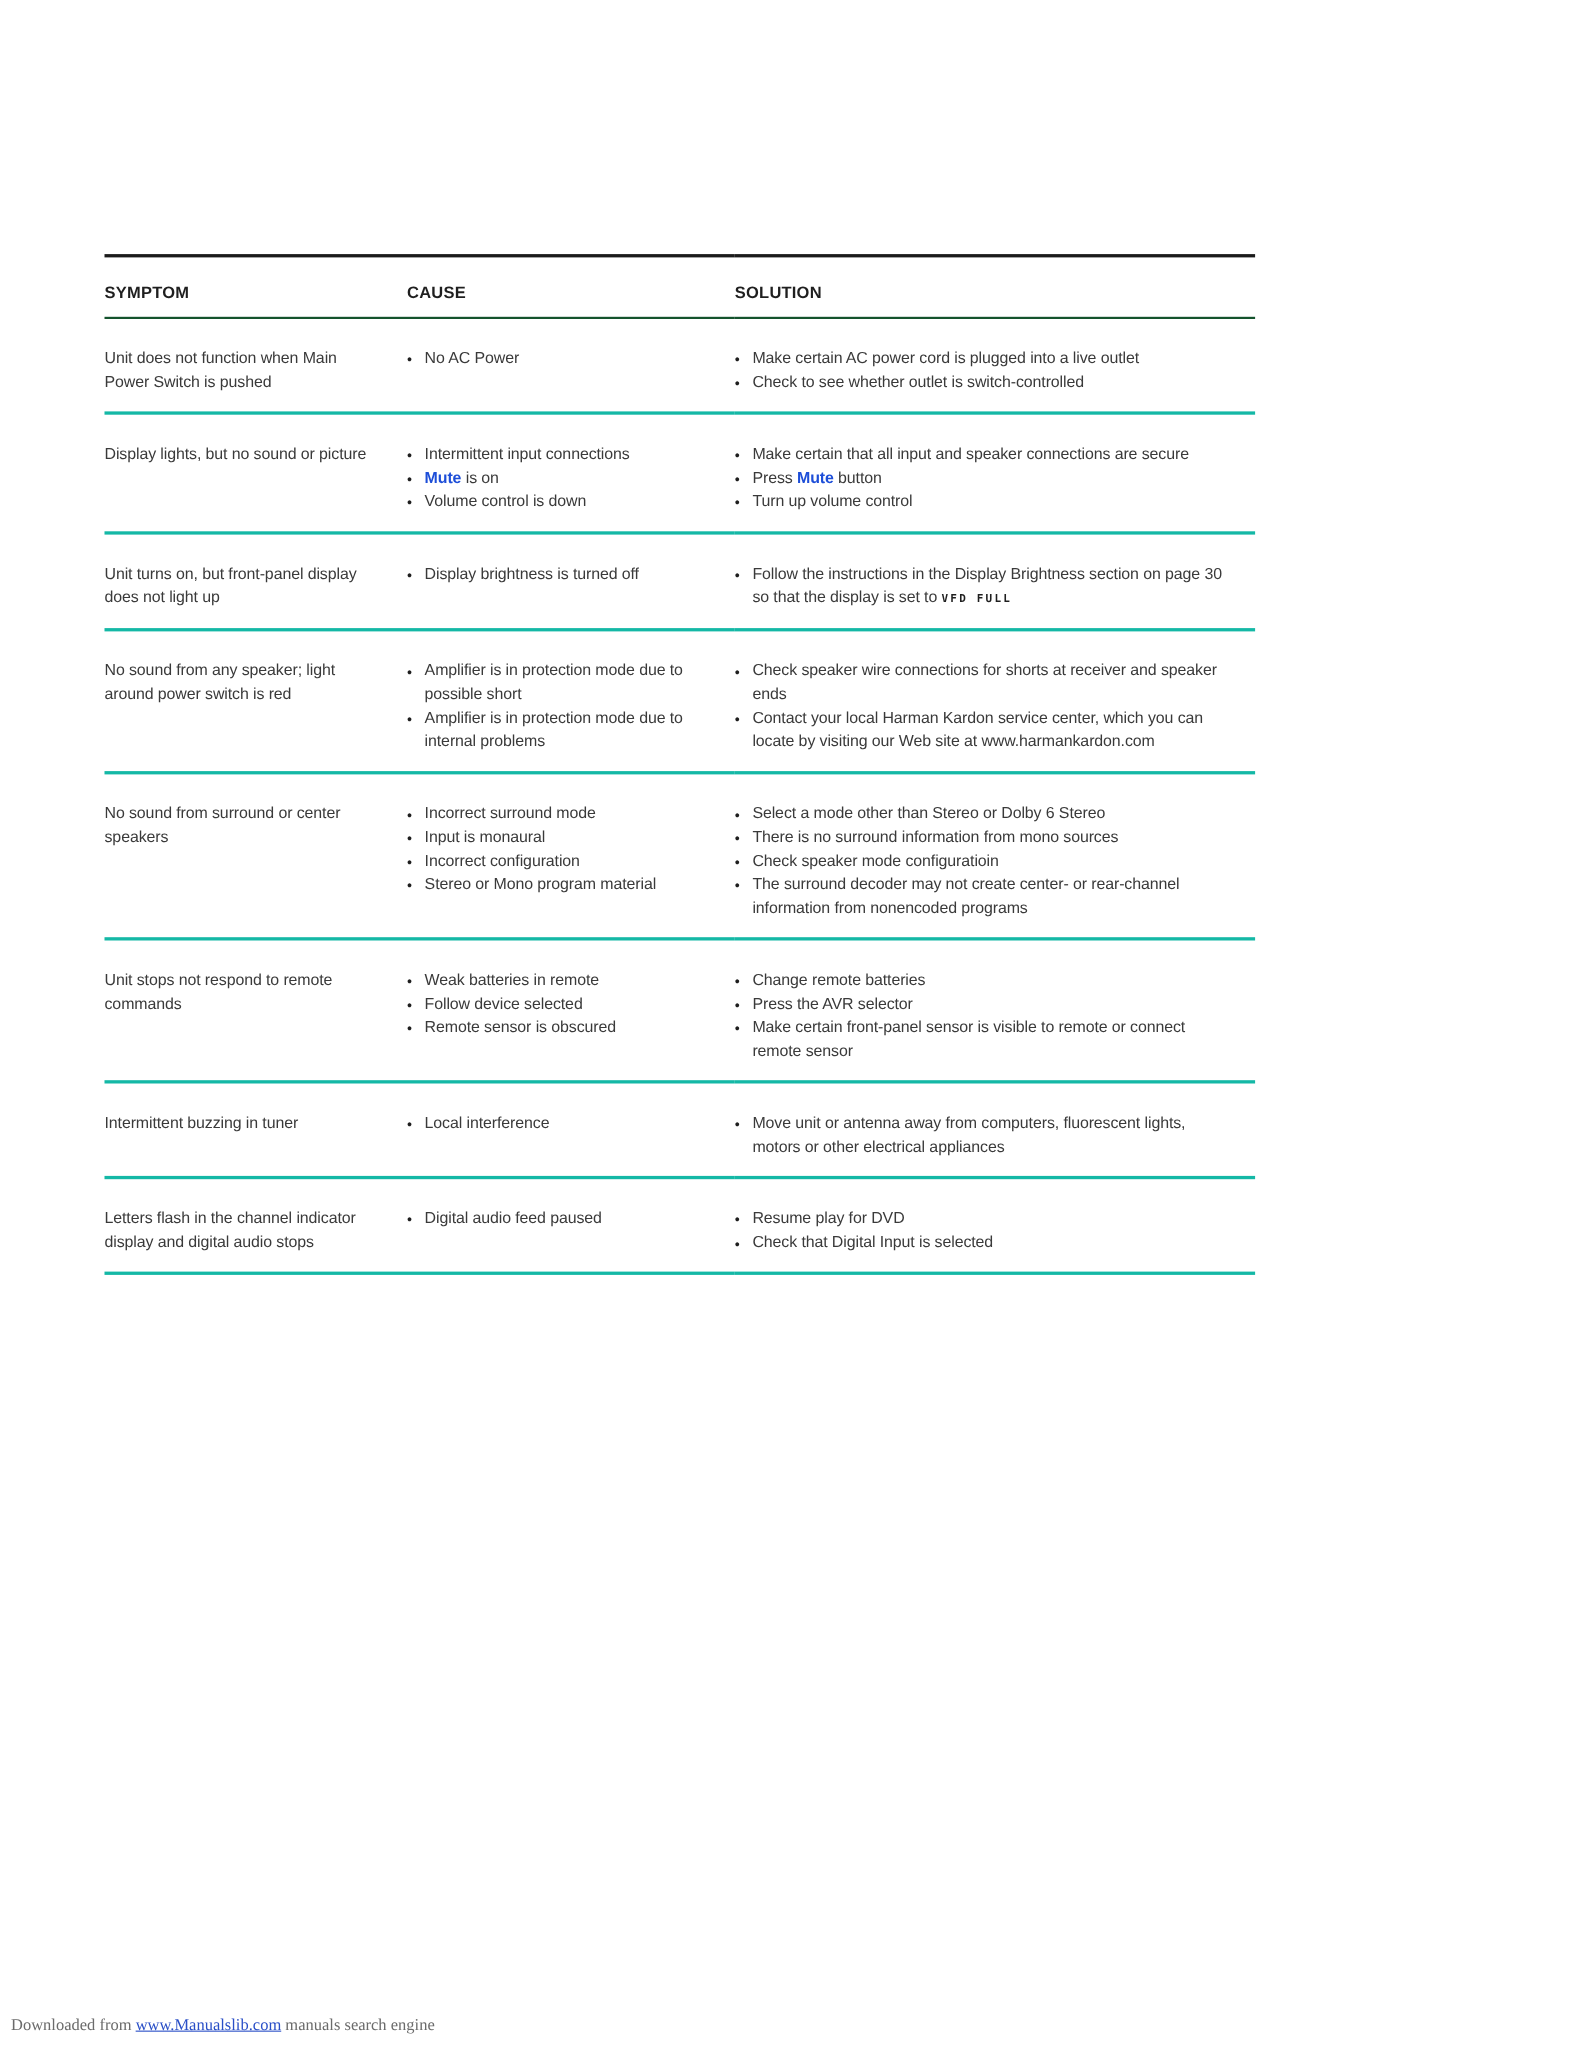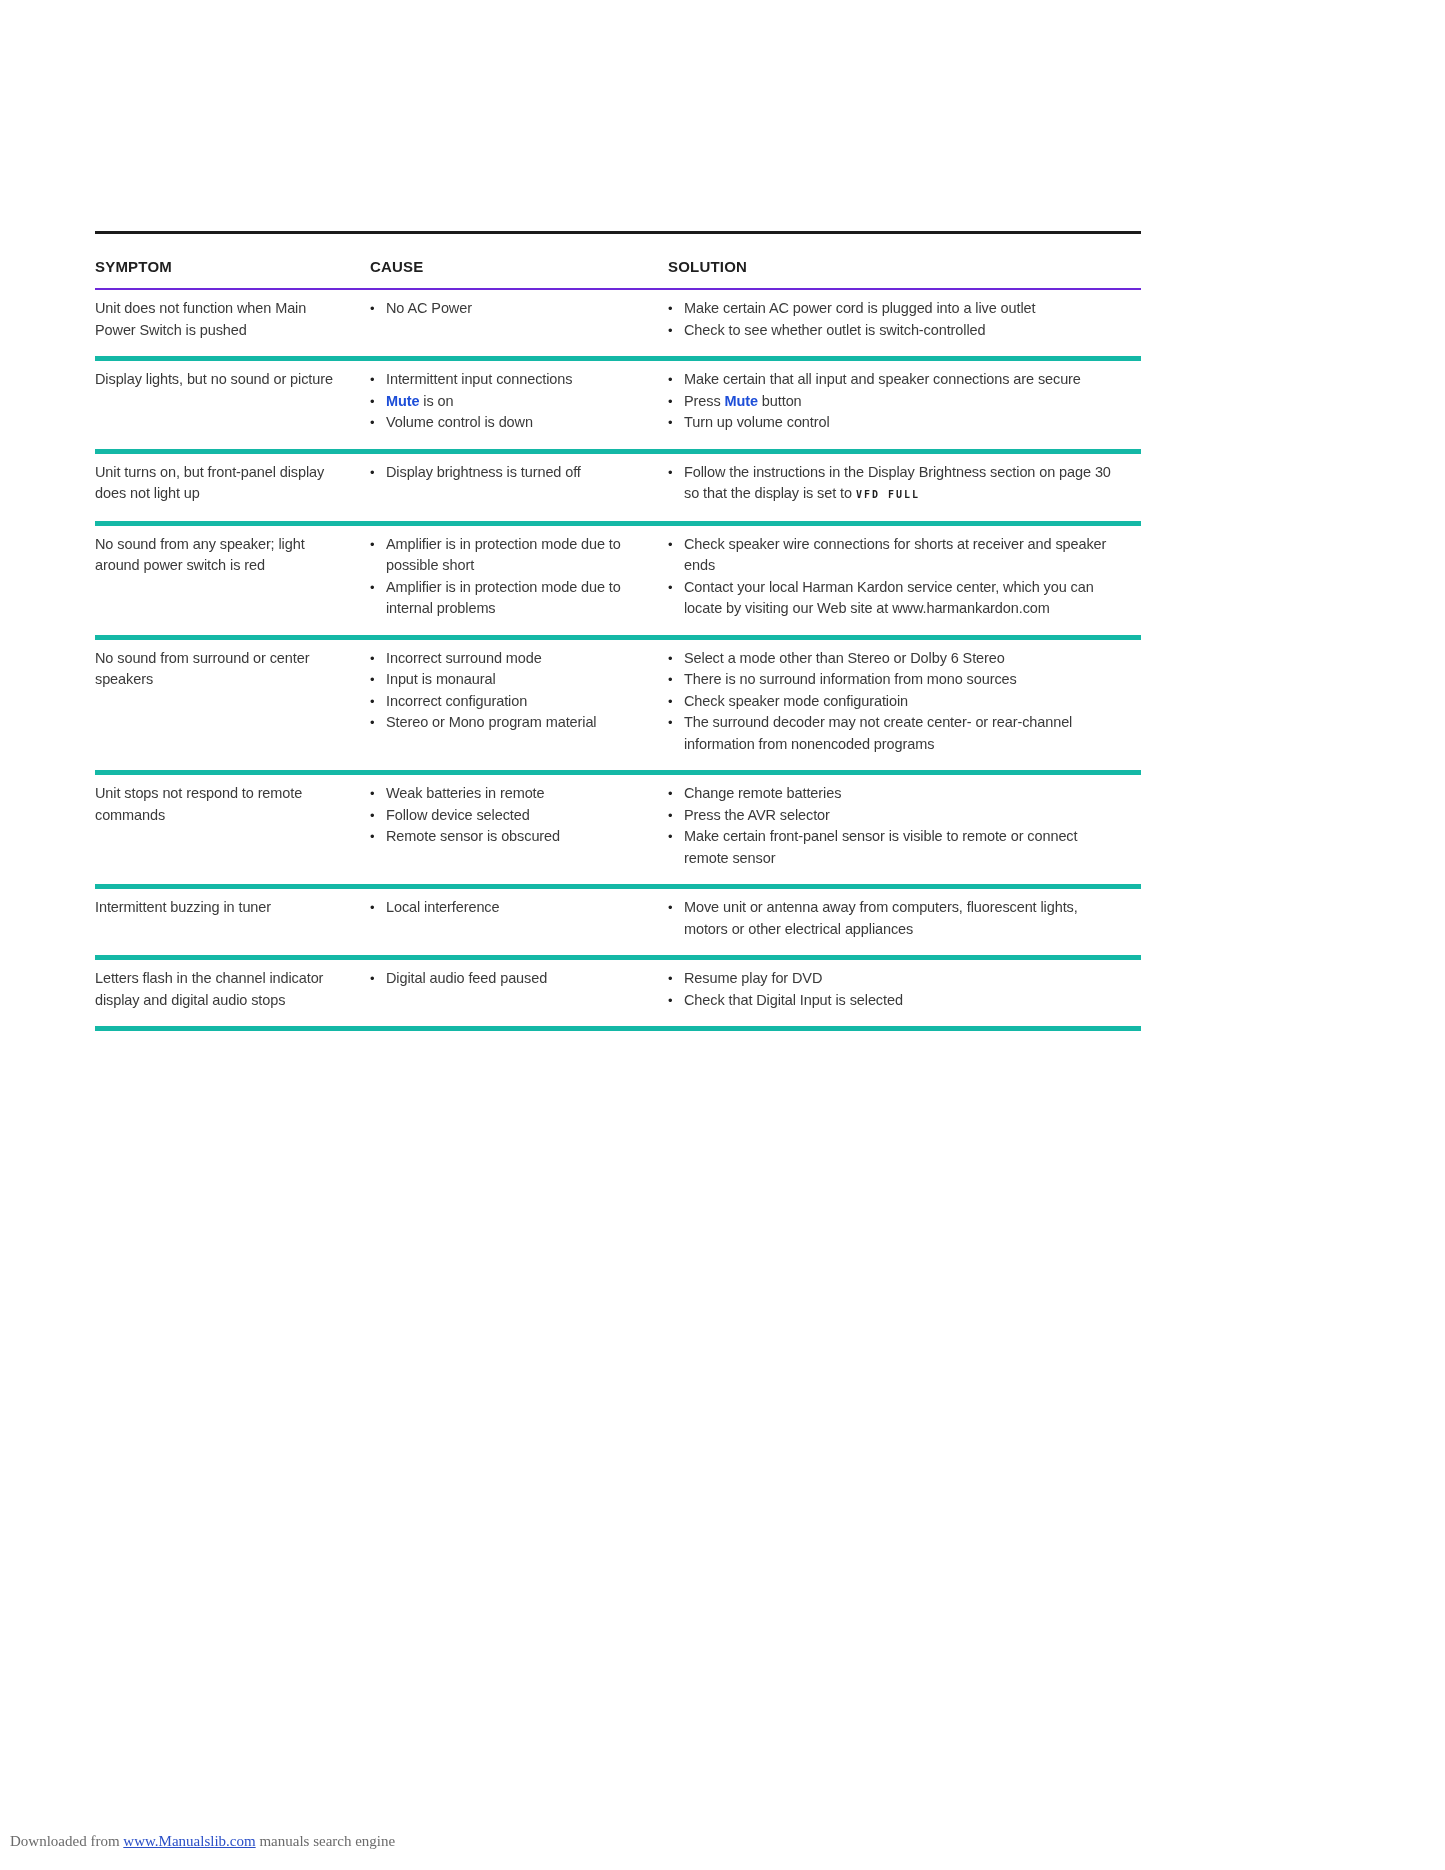--- a/index.html
+++ b/index.html
@@ -33,26 +33,26 @@
     border-top: 3px solid #1b1b1b;
     table-layout: fixed;
   }
   .ts-table th {
     text-align: left;
     font-size: 15px;
     font-weight: 700;
     color: #1f1f1f;
     letter-spacing: 0.2px;
     padding: 24px 0 13px 0;
-    border-bottom: 2px solid #6d28d9;
+    border-bottom: 2px solid #14532d;
   }
   .ts-table td {
     vertical-align: top;
-    border-bottom: 5px solid #14b8a6;
-    padding: 8px 26px 15px 0;
+    border-bottom: 3px solid #14b8a6;
+    padding: 26px 26px 15px 0;
     font-size: 14.5px;
     line-height: 21.5px;
     color: #3a3a3a;
     letter-spacing: -0.1px;
   }
   .symptom-text { color: #3a3a3a; }
   .bullet-item { display: flex; align-items: flex-start; }
   .bullet {
     flex: 0 0 16px;
     width: 16px;

